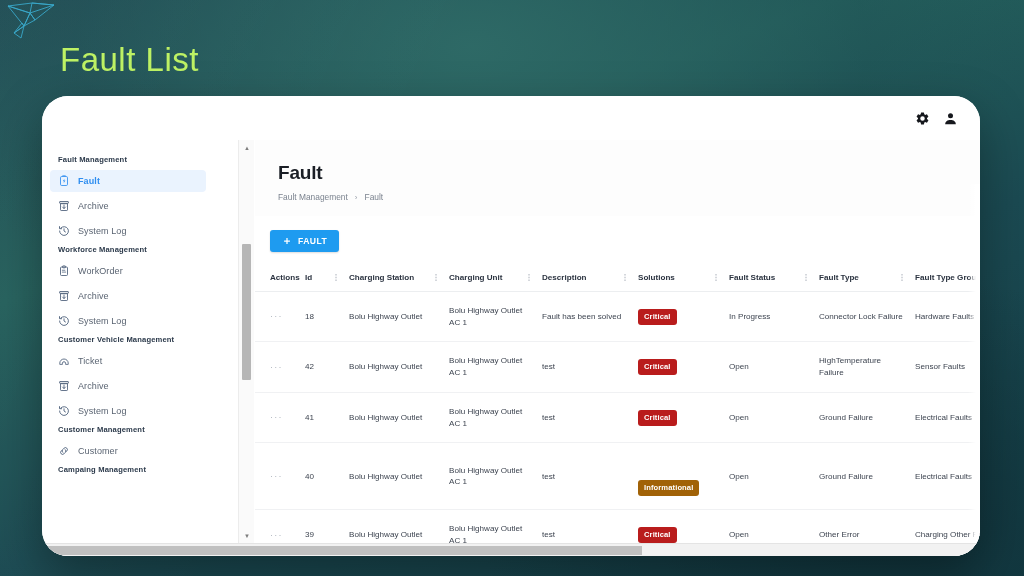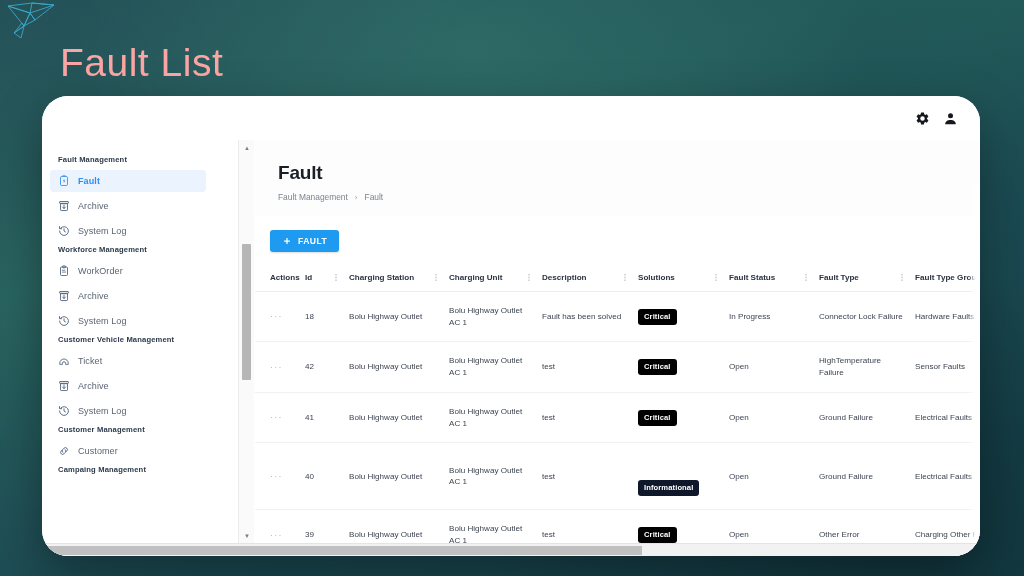--- a/index.html
+++ b/index.html
@@ -25,22 +25,22 @@
       linear-gradient(115deg, rgba(255,255,255,0.035) 0%, rgba(255,255,255,0) 38%),
       radial-gradient(ellipse 400px 220px at 30% 70%, rgba(40,102,92,0.30), rgba(0,0,0,0) 70%);
   }
 
   
   #deco-bird { position: absolute; left: 2px; top: 0px; width: 56px; height: 48px; z-index: 3; }
 
   
   #slide-title {
     position: absolute; left: 60px; top: 43px; z-index: 4;
-    color: #fca5a5;
-    font-size: 39px;
+    color: #bef264;
+    font-size: 33px;
     font-weight: 300;
     letter-spacing: 0.5px;
     line-height: 1;
     white-space: nowrap;
   }
 
   
   #app-window {
     position: absolute;
     left: 42px; top: 96px;
@@ -170,22 +170,22 @@
     line-height: 1.45;
   }
   tbody tr:first-child td { border-top: 1px solid #eceef0; }
   .cell-pad { padding-right: 12px; }
   .actions-dots { color: #aeb4bd; font-size: 9px; letter-spacing: 1.2px; cursor: pointer; }
   .badge {
     display: inline-block; padding: 2px 6px 3px 6px; border-radius: 3px;
     font-size: 7.6px; font-weight: 700; color: #ffffff; letter-spacing: 0.1px;
     white-space: nowrap;
   }
-  .badge.critical { background: #000000; }
-  .badge.informational { background: #0f172a; margin-top: 24px; }
+  .badge.critical { background: #b91c1c; }
+  .badge.informational { background: #a16207; margin-top: 24px; }
 
   
   col.c-actions { width: 50px; }
   col.c-id      { width: 44px; }
   col.c-station { width: 100px; }
   col.c-unit    { width: 93px; }
   col.c-desc    { width: 96px; }
   col.c-prio    { width: 91px; }
   col.c-status  { width: 90px; }
   col.c-type    { width: 96px; }

